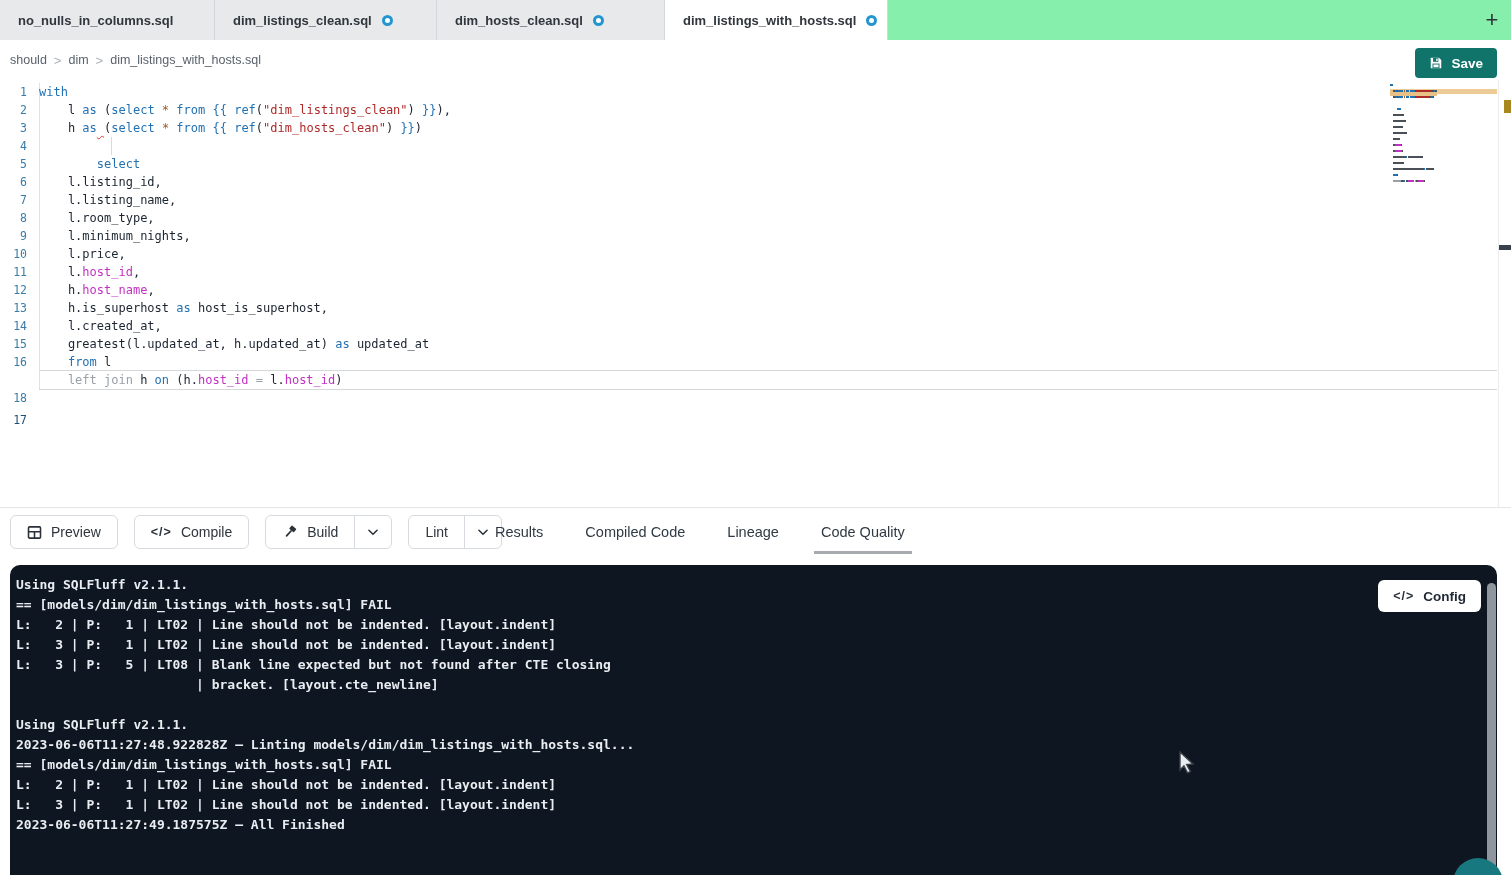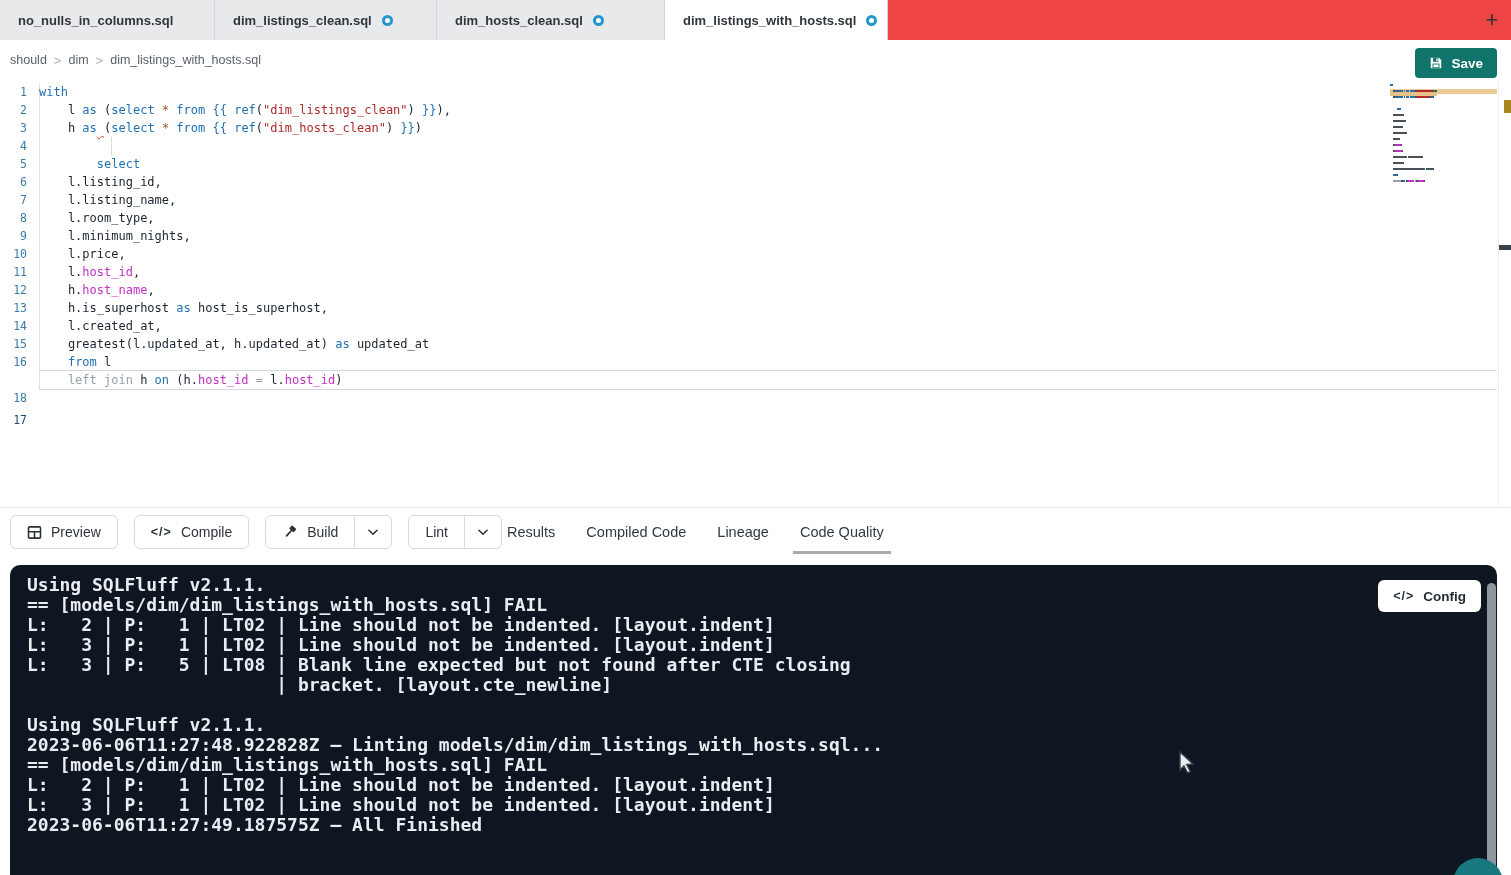--- a/index.html
+++ b/index.html
@@ -3,21 +3,21 @@
 <meta charset="utf-8">
 <style>
   * { margin:0; padding:0; box-sizing:border-box; }
   html,body { background:#fff; }
   #app {
     position:relative; width:1511px; height:875px; overflow:hidden;
     font-family:"Liberation Sans", sans-serif; background:#fff;
   }
   
   .tabbar { position:absolute; left:0; top:0; width:1511px; height:40px;
-    background:#ef4444; display:flex; align-items:stretch; }
+    background:#86efac; display:flex; align-items:stretch; }
   .tab { display:flex; align-items:center; padding:0 18px; gap:10px;
     border-right:1px solid #d4d7da; background:#e7e9eb; cursor:pointer; }
   .tab.active { background:#fff; }
   .tab-label { font-size:13px; font-weight:600; color:#30363d; white-space:nowrap; }
   .dot { width:11px; height:11px; border-radius:50%; border:3.2px solid #2496cf;
     background:#fff; flex:0 0 auto; }
   .newtab { position:absolute; right:6px; top:7px; width:26px; height:26px;
     display:flex; align-items:center; justify-content:center;
     font-size:22px; font-weight:400; color:#2e343b; cursor:pointer; }
   
@@ -64,31 +64,31 @@
     background:#fff; border-top:1px solid #e4e7e9; }
   .btn-row { position:absolute; left:10px; top:7px; display:flex; gap:16px; }
   .btn { height:34px; display:flex; align-items:center; background:#fff;
     border:1px solid #d7dbdf; border-radius:6px; overflow:hidden; cursor:pointer; }
   .btn-main { display:flex; align-items:center; gap:9px; padding:0 16px; height:100%; }
   .btn-label { font-size:14px; color:#2e353c; font-weight:400; }
   .btn-divider { width:1px; height:100%; background:#d7dbdf; }
   .btn-chev { padding:0 11px; height:100%; display:flex; align-items:center; cursor:pointer; }
   .code-glyph { font-size:12.5px; font-weight:700; color:#2a3138; letter-spacing:1px;
     font-family:"Liberation Sans", sans-serif; }
-  .panel-tabs { position:absolute; left:495px; top:0; height:48px; display:flex; gap:31px;
-    align-items:center;margin-left:12px; }
+  .panel-tabs { position:absolute; left:495px; top:0; height:48px; display:flex; gap:42px;
+    align-items:center; }
   .ptab { position:relative; height:48px; display:flex; align-items:center;
     font-size:14.5px; color:#2f3a44; cursor:pointer; white-space:nowrap; }
   .ptab.active::after { content:""; position:absolute; left:-7px; right:-7px; bottom:2px;
     height:3px; background:#a7abb0; }
   
   .terminal { position:absolute; left:10px; top:565px; width:1487px; height:310px;
     background:#0e1621; border-radius:10px 10px 0 0; }
-  .term-lines { position:absolute; left:17px; top:10px; right:30px;
-    font-family:"DejaVu Sans Mono", monospace; font-size:18px; font-weight:700;
+  .term-lines { position:absolute; left:6px; top:10px; right:30px;
+    font-family:"DejaVu Sans Mono", monospace; font-size:13px; font-weight:700;
     color:#e9edf1; }
   .term-line { height:20px; line-height:20px; white-space:pre; }
   .config-btn { position:absolute; right:16px; top:15px; height:32px; padding:0 15px;
     background:#fff; border:none; border-radius:6px; display:flex; align-items:center; gap:9px;
     font-family:"Liberation Sans", sans-serif; font-size:13.5px; font-weight:600;
     color:#1e2733; cursor:pointer; }
   .term-scrollbar { position:absolute; right:1px; top:18px; bottom:0; width:9px;
     background:#8f969d; border-radius:5px; cursor:pointer; }
   .fab { position:absolute; left:1453px; top:858px; width:50px; height:50px;
     border-radius:50%; background:#18787f; cursor:pointer; }

